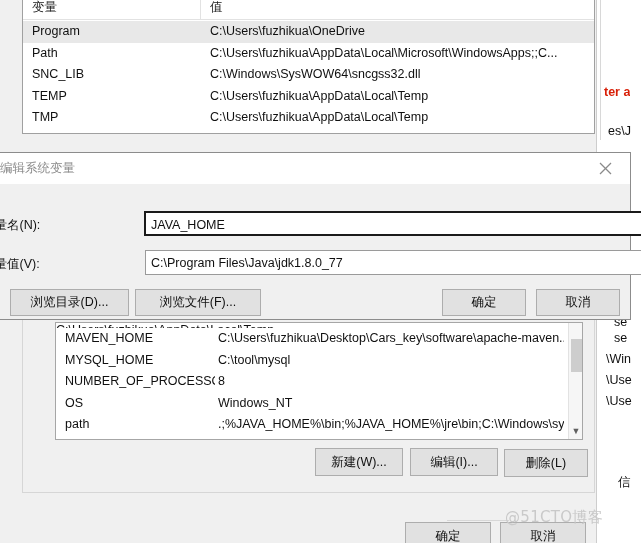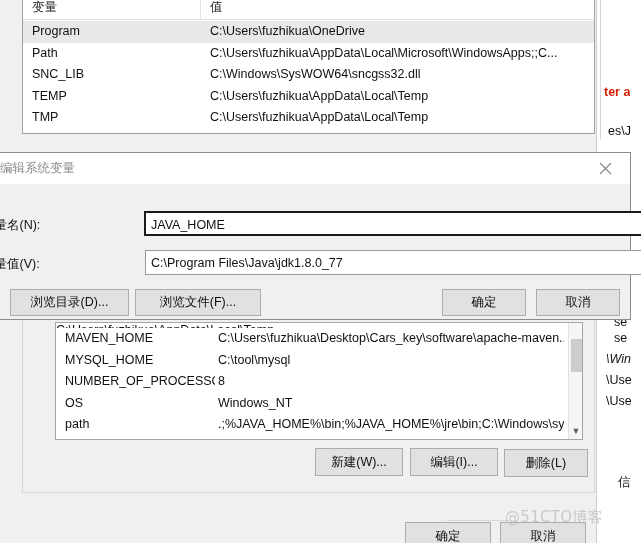--- a/index.html
+++ b/index.html
@@ -189,21 +189,21 @@
         </div>
     </div>
 
     <div id="peek-frags">
         <div class="peek red" style="left: 604px; top: 85px;">ter a</div>
         <div class="peek" style="left: 608px; top: 124px; text-align: right;">es\J</div>
         <div class="peek" style="left: 618px; top: 218px;">女</div>
         <div class="peek" style="left: 618px; top: 240px;">in</div>
         <div class="peek" style="left: 614px; top: 315px;">se</div>
         <div class="peek" style="left: 614px; top: 331px;">se</div>
-        <div class="peek" style="left: 606px; top: 352px; font-style: italic;">\Win</div>
+        <div class="peek" style="left: 606px; top: 352px;">\Win</div>
         <div class="peek" style="left: 606px; top: 373px;">\Use</div>
         <div class="peek" style="left: 606px; top: 394px;">\Use</div>
         <div class="peek" style="left: 618px; top: 474px;">信</div>
       </div>
 
     <div class="lower-panel">
       <div class="lower-list">
         <div class="clipped-top-row">C:\Users\fuzhikua\AppData\Local\Temp</div>
         <div class="rowstrip" id="lower-rows" style="top:5px;">
             <div class="row">

